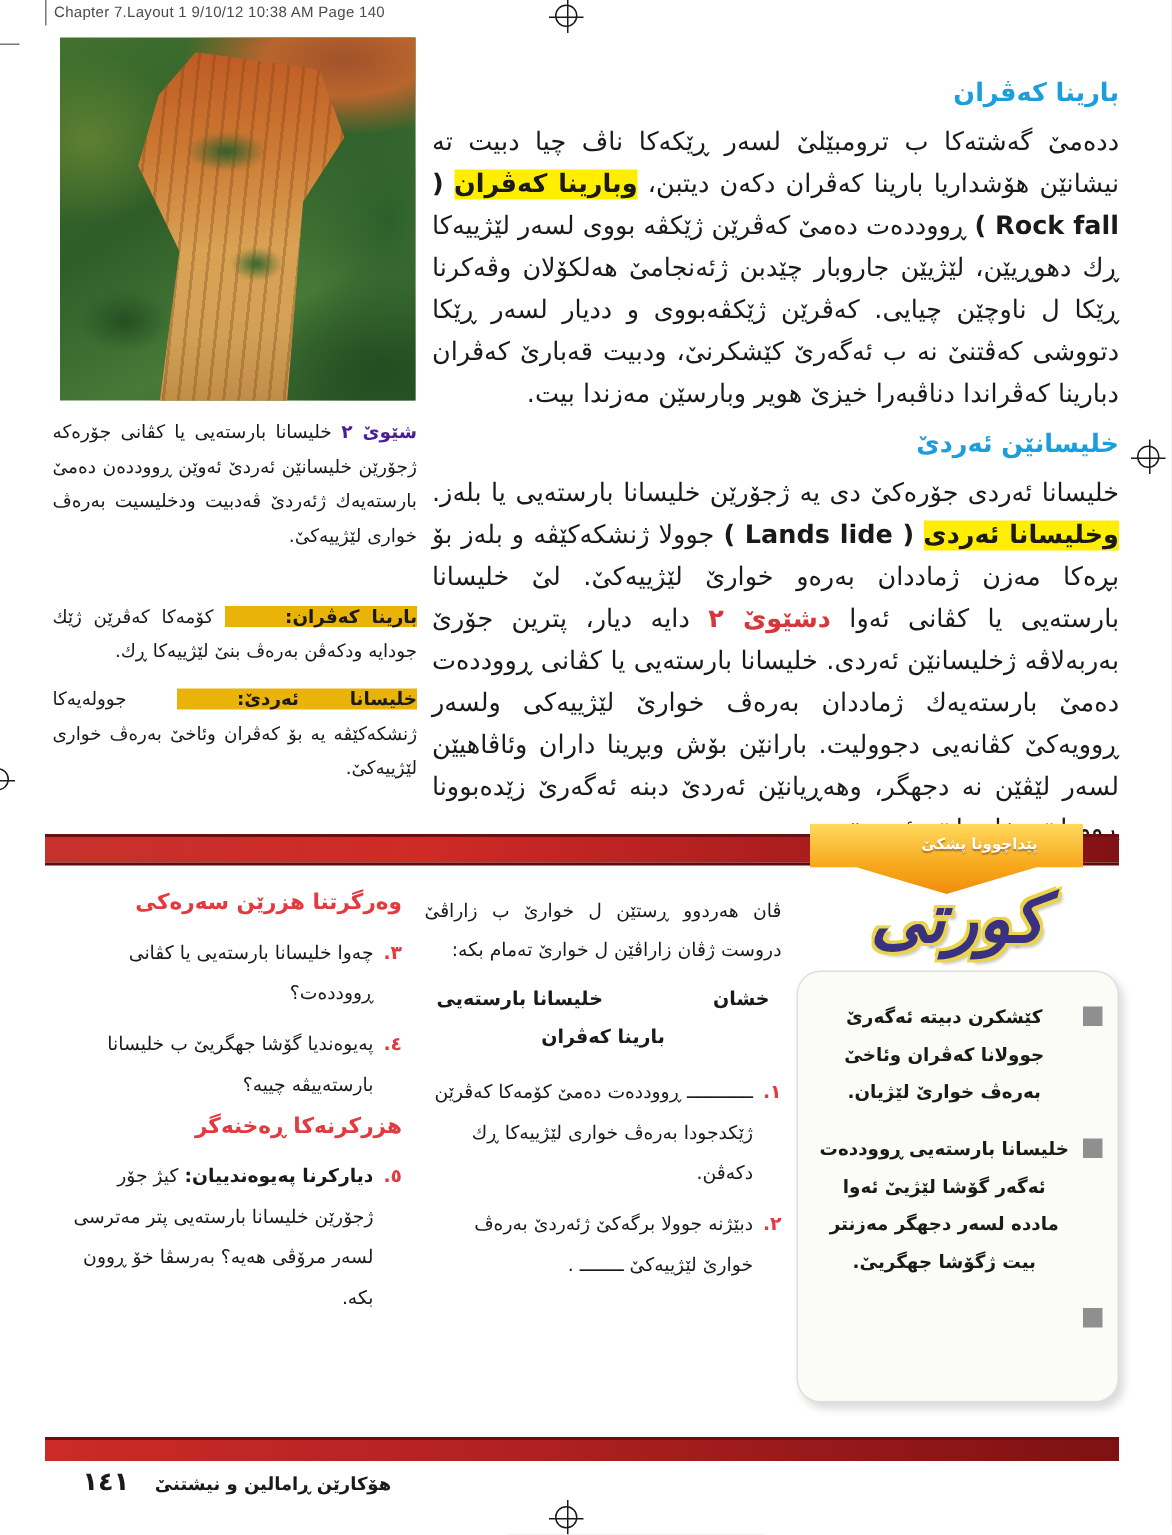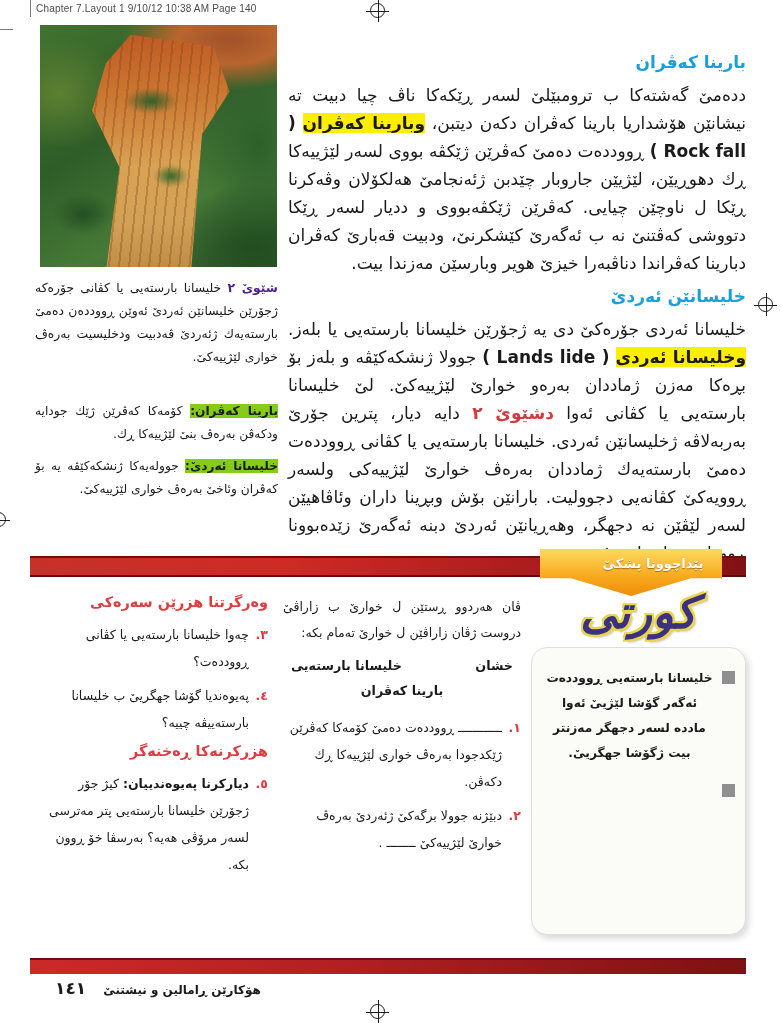--- a/index.html
+++ b/index.html
@@ -43,21 +43,21 @@
   .redtxt { color:#d6373b; font-weight:bold; }
   .en  { font-weight:bold; }
 
   .fig-caption { position:absolute; left:35px; top:276px; width:243px;
     font-size:12.4px; line-height:23px; text-align:justify; }
   .fig-label { color:#4c1d95; font-weight:bold; }
 
   .definitions { position:absolute; left:35px; top:400px; width:243px;
     font-size:12.2px; line-height:23px; }
   .definition { margin-bottom:9px; text-align:justify; }
-  .definition .term { background:#84cc16; font-weight:bold; }
+  .definition .term { background:#eab308; font-weight:bold;padding-left:40px; }
 
   .main-col { position:absolute; left:288px; top:52px; width:458px; }
   .main-col h2 { color:#1b9fdb; font-size:17px; font-weight:bold; margin:0 0 9px 0; }
   .main-col .h2b { margin-top:9px; }
   .main-col p { font-size:17px; line-height:28px; text-align:justify; margin:0 0 7px 0; }
 
   
   .checkbox-card { position:absolute; left:478px; top:466px; width:263px; height:76px;
     background:#ffffff; border:1px solid #b5b5b5; box-shadow:3px 3px 4px rgba(0,0,0,.25); }
   .checkbox-card .wedge { position:absolute; left:1px; bottom:1px; height:37px; width:68%;
@@ -68,21 +68,21 @@
   .checkmark { position:absolute; right:4px; top:-10px; width:56px; height:56px; }
 
   
   .banner-bar { position:absolute; left:30px; top:556px; width:716px; height:21px;
     background:linear-gradient(90deg, #c6312c 0%, #cf2a26 35%, #a61b1d 75%, #821113 100%);
     border-top:2px solid #6b0e10; border-bottom:2px solid #5f0b0c; }
   .banner-badge { position:absolute; left:540px; top:549px; width:182px; height:47px;
     clip-path: polygon(0 0, 100% 0, 100% 62%, 83% 62%, 50% 100%, 17% 62%, 0 62%);
     background:linear-gradient(180deg, #ffd95e 0%, #f7a81c 60%, #f08d0c 100%); }
   .banner-badge .txt { display:block; text-align:center; line-height:29px; color:#ffffff;
-    font-weight:bold; font-size:13px; text-shadow:0 1px 1px rgba(90,40,0,.5);margin-left:44px; }
+    font-weight:bold; font-size:10px; text-shadow:0 1px 1px rgba(90,40,0,.5);margin-left:44px; }
 
   
   .red-head { color:#e23a3e; font-size:14.4px; font-weight:bold; margin:0 0 11px 0; }
   .qrow { display:flex; font-size:12.5px; line-height:27px; margin-bottom:7px; }
   .qrow .num { color:#e23a3e; font-weight:bold; min-width:19px; flex:0 0 auto; }
   .qrow .qtext { flex:1; }
   .lead { font-weight:bold; }
 
   .col-left   { position:absolute; left:35px;  top:594px; width:233px; }
   .col-left .red-head2 { margin-top:4px; }
@@ -189,20 +189,24 @@
       <span class="num">٢.</span>
       <span class="qtext">دبێژنە جوولا برگەكىٚ ژئەردىٚ بەرەڤ خوارىٚ لێژييەكىٚ ــــــــ .</span>
     </div>
   </div>
 
   <div class="col-sum">
     <div class="summary-title rtl">كورتى</div>
     <div class="summary-box rtl">
       <div class="bullet">
         <span class="sq"></span>
+        <span>كێشكرن دبيتە ئەگەرىٚ جوولانا كەڤران وئاخىٚ بەرەڤ خوارىٚ لێژيان.</span>
+      </div>
+      <div class="bullet">
+        <span class="sq"></span>
         <span>خليسانا بارستەيى ڕووددەت ئەگەر گۆشا لێژيىٚ ئەوا ماددە لسەر دجهگر مەزنتر بيت ژگۆشا جهگريىٚ.</span>
       </div>
       <div class="bullet">
         <span class="sq"></span>
       </div>
     </div>
   </div>
 
   <div class="bottom-bar"></div>
   <div class="footer">

